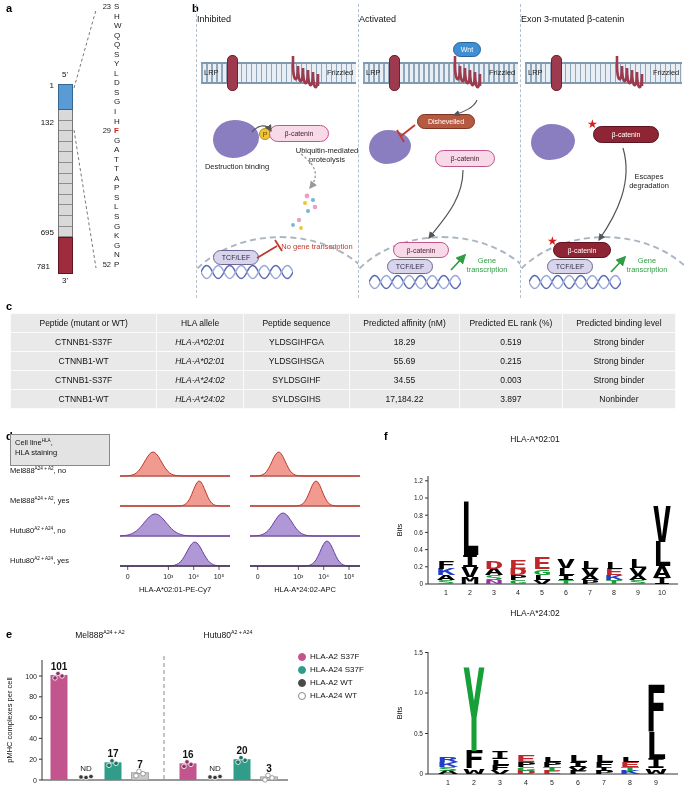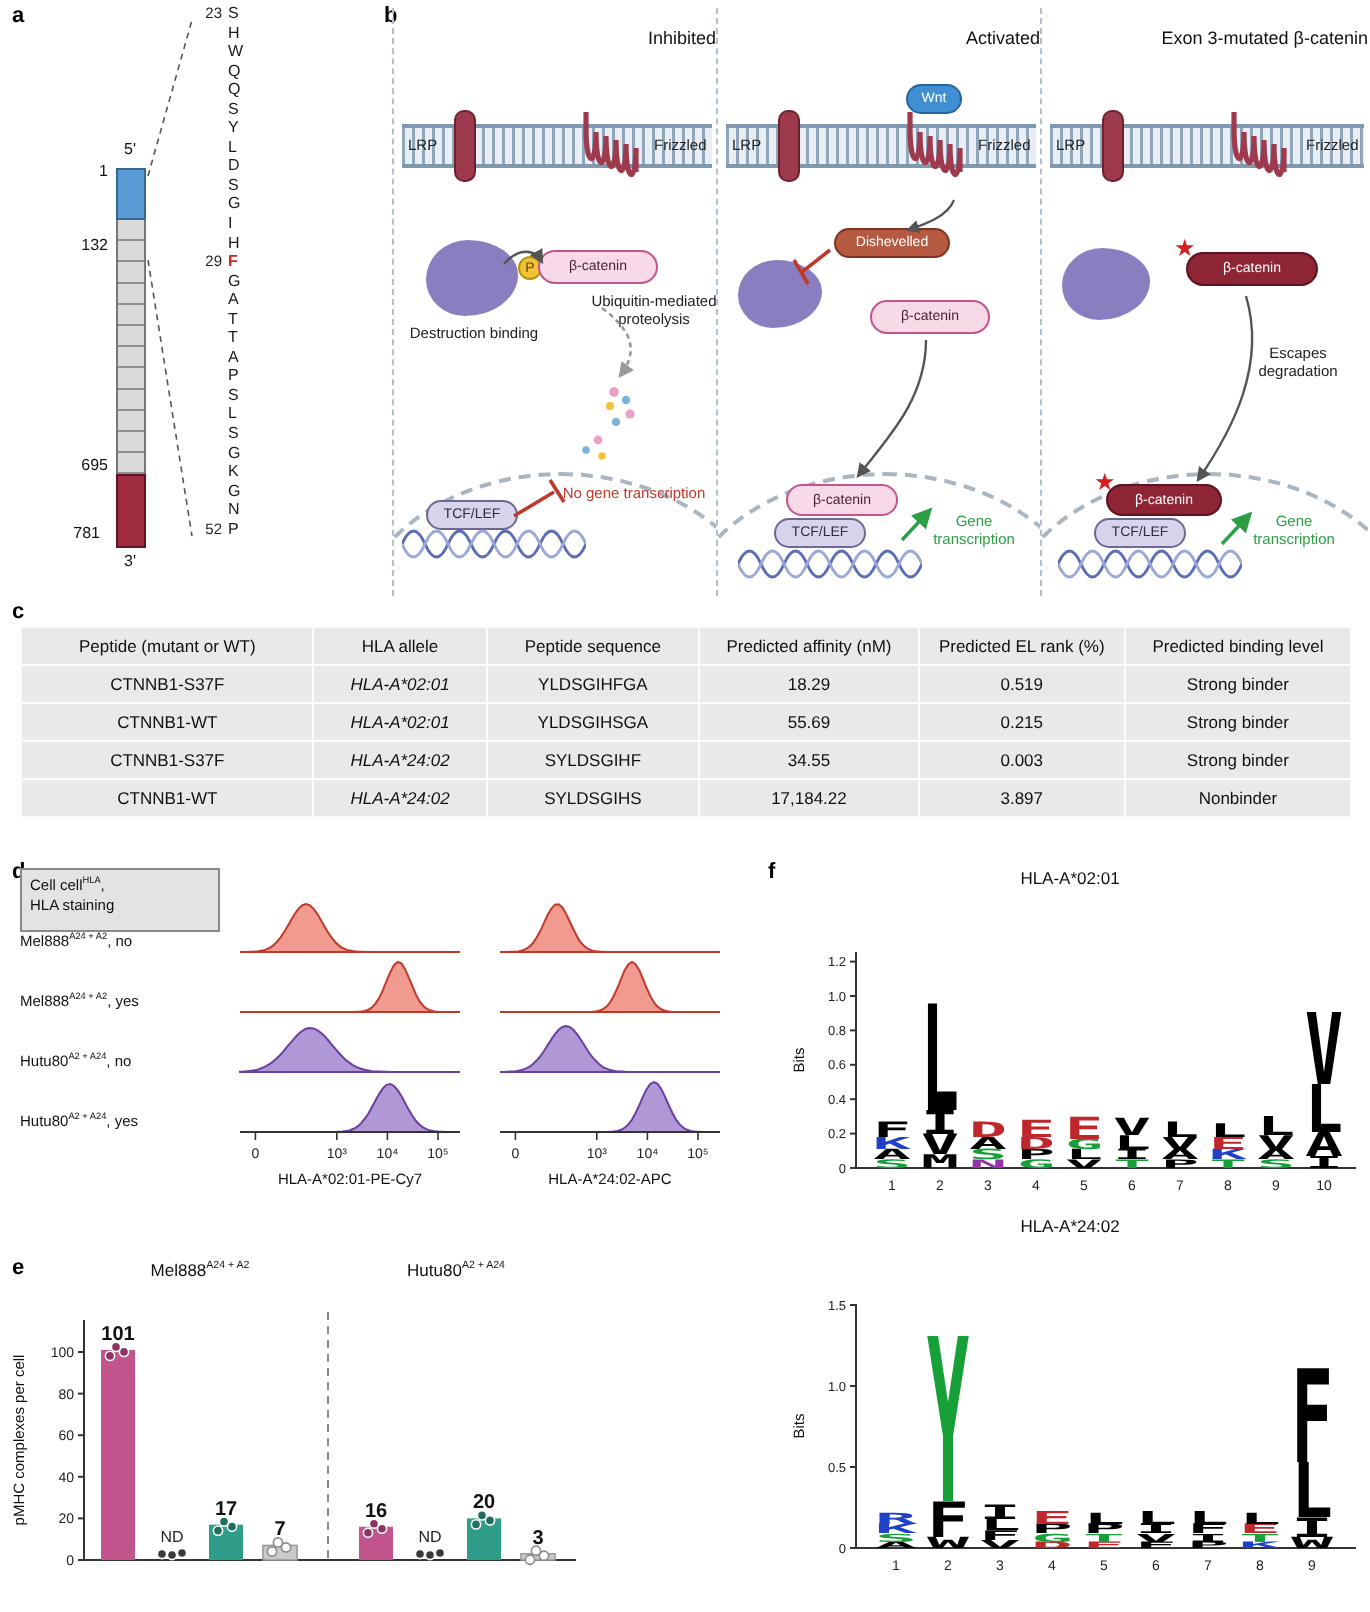--- a/index.html
+++ b/index.html
@@ -17,21 +17,21 @@
     background:repeating-linear-gradient(180deg,#d9d9d9 0 9.6px,#8f8f8f 9.6px 10.6px);}
   .seg.redseg{height:37px;background:#9e2b3e;border:1px solid #5f1622;}
   .a-num{position:absolute;font-size:8px;text-align:right;width:24px;color:#111;}
   .a-prime{position:absolute;font-size:8px;width:18px;text-align:center;color:#111;}
   #seq-col{position:absolute;left:96px;top:2px;}
   .seq-line{display:flex;height:9.55px;font-size:8px;line-height:9.55px;}
   .seq-num{width:15px;text-align:right;margin-right:3px;font-size:7.5px;color:#222;}
   .seq-aa.mut{color:#cc2222;font-weight:bold;}
   
   .bpanel{position:absolute;top:4px;height:294px;border-left:1.5px dashed #b3bfca;overflow:hidden;}
-  .sp-title{position:absolute;top:10px;left:0;right:0;text-align:right;font-size:9px;color:#111;}
+  .sp-title{position:absolute;top:10px;left:0;right:0;text-align:left;font-size:9px;color:#111;}
   .membrane{position:absolute;left:4px;right:2px;top:58px;height:22px;background-color:#e8eef3;
     background-image:repeating-linear-gradient(90deg,#8fa6bb 0 1.5px,rgba(0,0,0,0) 1.5px 5px);
     border-top:2px solid #7e99b0;border-bottom:2px solid #7e99b0;}
   .lrp{position:absolute;left:30px;top:51px;width:11px;height:36px;background:#9e3a4e;border:1px solid #6e2230;border-radius:5px;}
   .lbl{position:absolute;font-size:7.5px;line-height:1.2;color:#222;text-align:center;}
   .lbl.center{text-align:center;}
   .pill{position:absolute;border-radius:999px;display:flex;align-items:center;justify-content:center;font-size:7px;white-space:nowrap;}
   .pill.pink{background:#f7d9e8;border:1.2px solid #c2548e;color:#4a2238;}
   .pill.darkred{background:#8e2534;border:1.2px solid #5c1220;color:#fff;}
   .pill.tcf{background:#d8d4ec;border:1.2px solid #6e6796;color:#2c2a44;}
@@ -362,21 +362,21 @@
           <td>SYLDSGIHS</td>
           <td>17,184.22</td>
           <td>3.897</td>
           <td>Nonbinder</td>
         </tr>
       </tbody>
   </table>
 
   <div class="plabel" style="left:6px;top:430px">d</div>
   <div class="flow-head">
-    <div><span>Cell cell</span><sup>HLA</sup><span>,</span></div>
+    <div><span>Cell line</span><sup>HLA</sup><span>,</span></div>
     <div>HLA staining</div>
   </div>
   <div class="flow-lab" style="top:466px">
     <span>Mel888</span><sup>A24 + A2</sup><span>, no</span></div>
   <div class="flow-lab" style="top:496px">
     <span>Mel888</span><sup>A24 + A2</sup><span>, yes</span></div>
   <div class="flow-lab" style="top:526px">
     <span>Hutu80</span><sup>A2 + A24</sup><span>, no</span></div>
   <div class="flow-lab" style="top:556px">
     <span>Hutu80</span><sup>A2 + A24</sup><span>, yes</span></div>
@@ -475,20 +475,38 @@
       <circle cx="236" cy="118.2" r="2.3" fill="#1e6f60" stroke="#ffffff" stroke-width="0.8"></circle>
       <circle cx="243" cy="116.2" r="2.3" fill="#1e6f60" stroke="#ffffff" stroke-width="0.8"></circle>
       <circle cx="239" cy="113.7" r="2.3" fill="#1e6f60" stroke="#ffffff" stroke-width="0.8"></circle>
       <text x="240" y="110.2" text-anchor="middle" font-size="10" font-weight="bold" fill="#111">20</text>
       <rect x="258.5" y="132.88" width="17" height="3.1200000000000045" fill="#c9c9c9" stroke="#9a9a9a" stroke-width="0.8"></rect>
       <circle cx="263" cy="135.88" r="2.3" fill="#ffffff" stroke="#8a8a8a" stroke-width="0.8"></circle>
       <circle cx="270" cy="133.88" r="2.3" fill="#ffffff" stroke="#8a8a8a" stroke-width="0.8"></circle>
       <circle cx="266" cy="131.38" r="2.3" fill="#ffffff" stroke="#8a8a8a" stroke-width="0.8"></circle>
       <text x="267" y="127.88" text-anchor="middle" font-size="10" font-weight="bold" fill="#111">3</text>
     </svg>
+  <div id="bar-legend">
+      <div class="legend-item">
+        <span class="legend-dot" style="background: rgb(194, 84, 142); border: 1.5px solid rgb(194, 84, 142);"></span>
+        <span>HLA-A2 S37F</span>
+      </div>
+      <div class="legend-item">
+        <span class="legend-dot" style="background: rgb(47, 157, 138); border: 1.5px solid rgb(47, 157, 138);"></span>
+        <span>HLA-A24 S37F</span>
+      </div>
+      <div class="legend-item">
+        <span class="legend-dot" style="background: rgb(74, 74, 74); border: 1.5px solid rgb(74, 74, 74);"></span>
+        <span>HLA-A2 WT</span>
+      </div>
+      <div class="legend-item">
+        <span class="legend-dot" style="background: rgb(255, 255, 255); border: 1.5px solid rgb(138, 138, 138);"></span>
+        <span>HLA-A24 WT</span>
+      </div>
+    </div>
 
   <div class="plabel" style="left:384px;top:430px">f</div>
   <div class="logo-title" style="left:390px;top:434px;width:290px">HLA-A*02:01</div>
   <svg id="logo-svg-0" class="abs" style="left:388px;top:446px" width="296" height="158" viewBox="0 0 296 158">
       <line x1="40" y1="30" x2="40" y2="138" stroke="#333" stroke-width="1"></line>
       <line x1="40" y1="138" x2="290" y2="138" stroke="#333" stroke-width="1"></line>
       <line x1="37" y1="138" x2="40" y2="138" stroke="#333" stroke-width="1"></line>
       <text x="35" y="140.3" text-anchor="end" font-size="6.5" fill="#222">0</text>
       <line x1="37" y1="120.8" x2="40" y2="120.8" stroke="#333" stroke-width="1"></line>
       <text x="35" y="123.1" text-anchor="end" font-size="6.5" fill="#222">0.2</text>

